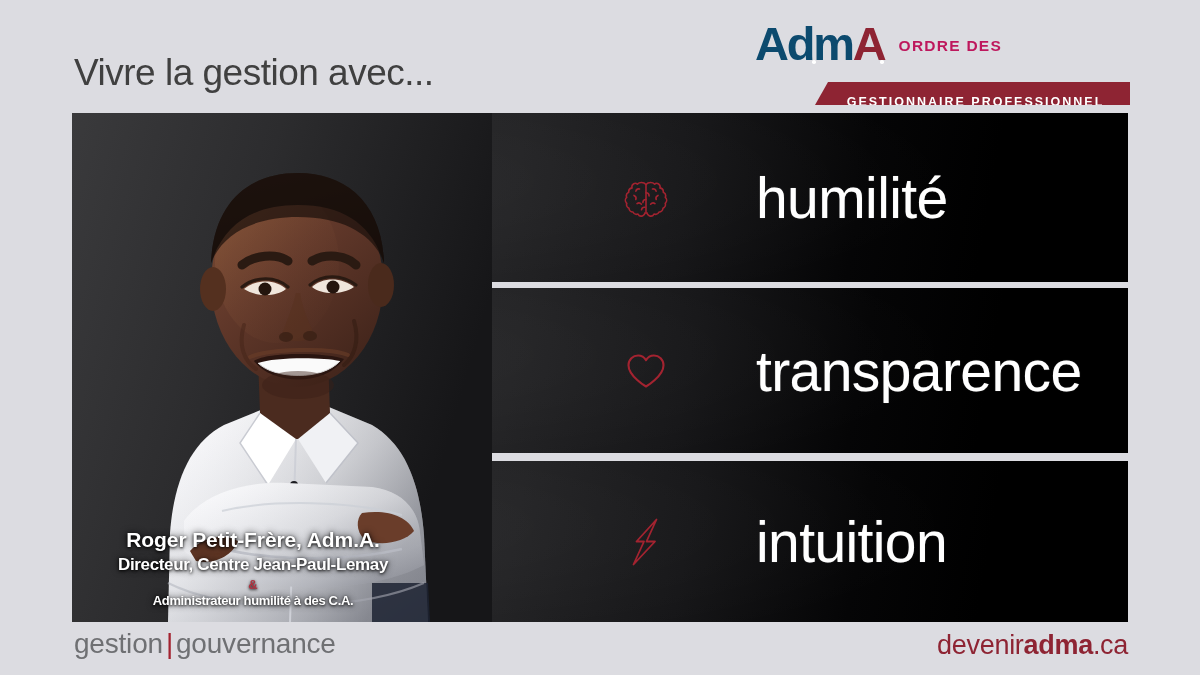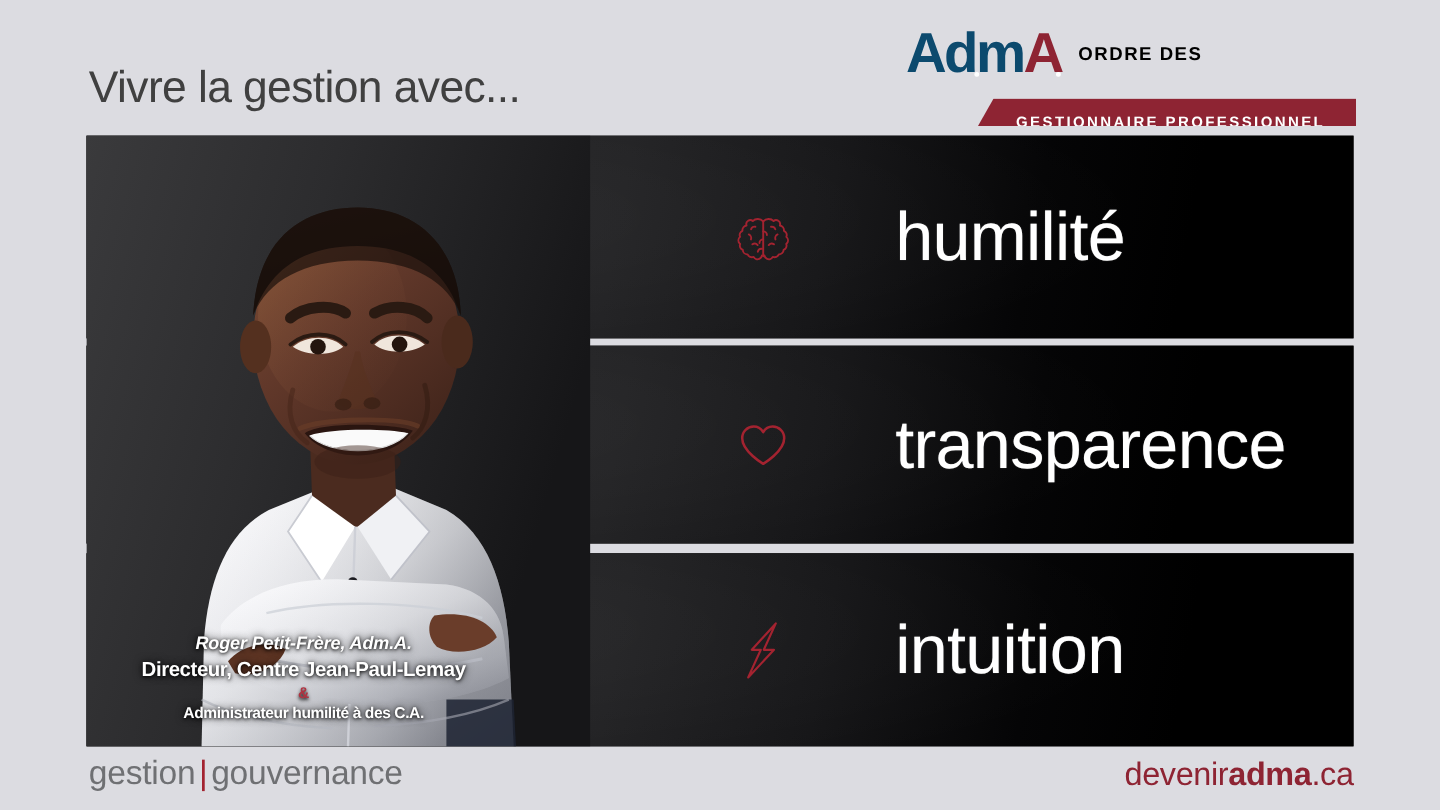--- a/index.html
+++ b/index.html
@@ -50,21 +50,21 @@
     border-radius:50%;
     background:#fff;
   }
   #logo-dot-left  { left:57px; bottom:3px; }
   #logo-dot-right { right:1px;  bottom:3px; }
 
   #logo-sub {
     display:flex;
     justify-content:center;
     gap:3px;
-    color:#000000;
+    color:#be185d;
     font-size:15.5px;
     font-weight:700;
     letter-spacing:1.25px;
     line-height:1.08;
     white-space:nowrap;
   }
 
   #logo-banner {
     margin-top:8px;
     margin-left:60px;
@@ -110,20 +110,21 @@
   .band-vignette {
     position:absolute; inset:0;
     background:radial-gradient(120% 160% at 18% 40%, rgba(255,255,255,0.055) 0%, rgba(255,255,255,0.0) 55%);
   }
 
   .band-row {
     position:absolute;
     inset:0;
     display:flex;
     align-items:center;
+    margin-left:10px;
   }
   .band-icon {
     position:absolute;
     left:528px;
     width:72px;
     display:flex;
     align-items:center;
     justify-content:center;
   }
   .band-label {
@@ -153,26 +154,25 @@
   
   #speaker-block {
     position:absolute;
     left:88px; top:528px;
     width:330px;
     text-align:center;
     color:#ffffff;
     text-shadow:0 1px 3px rgba(0,0,0,0.95), 0 0 7px rgba(0,0,0,0.8);
   }
   #speaker-name {
-    font-size:15px;
+    font-size:21px;
     font-weight:700;
     letter-spacing:-0.1px;
     line-height:1.15;
     white-space:nowrap;
-    font-style:italic;
   }
   #speaker-role {
     margin-top:3px;
     font-size:17px;
     font-weight:700;
     letter-spacing:-0.35px;
     line-height:1.2;
     white-space:nowrap;
   }
   #speaker-amp {

